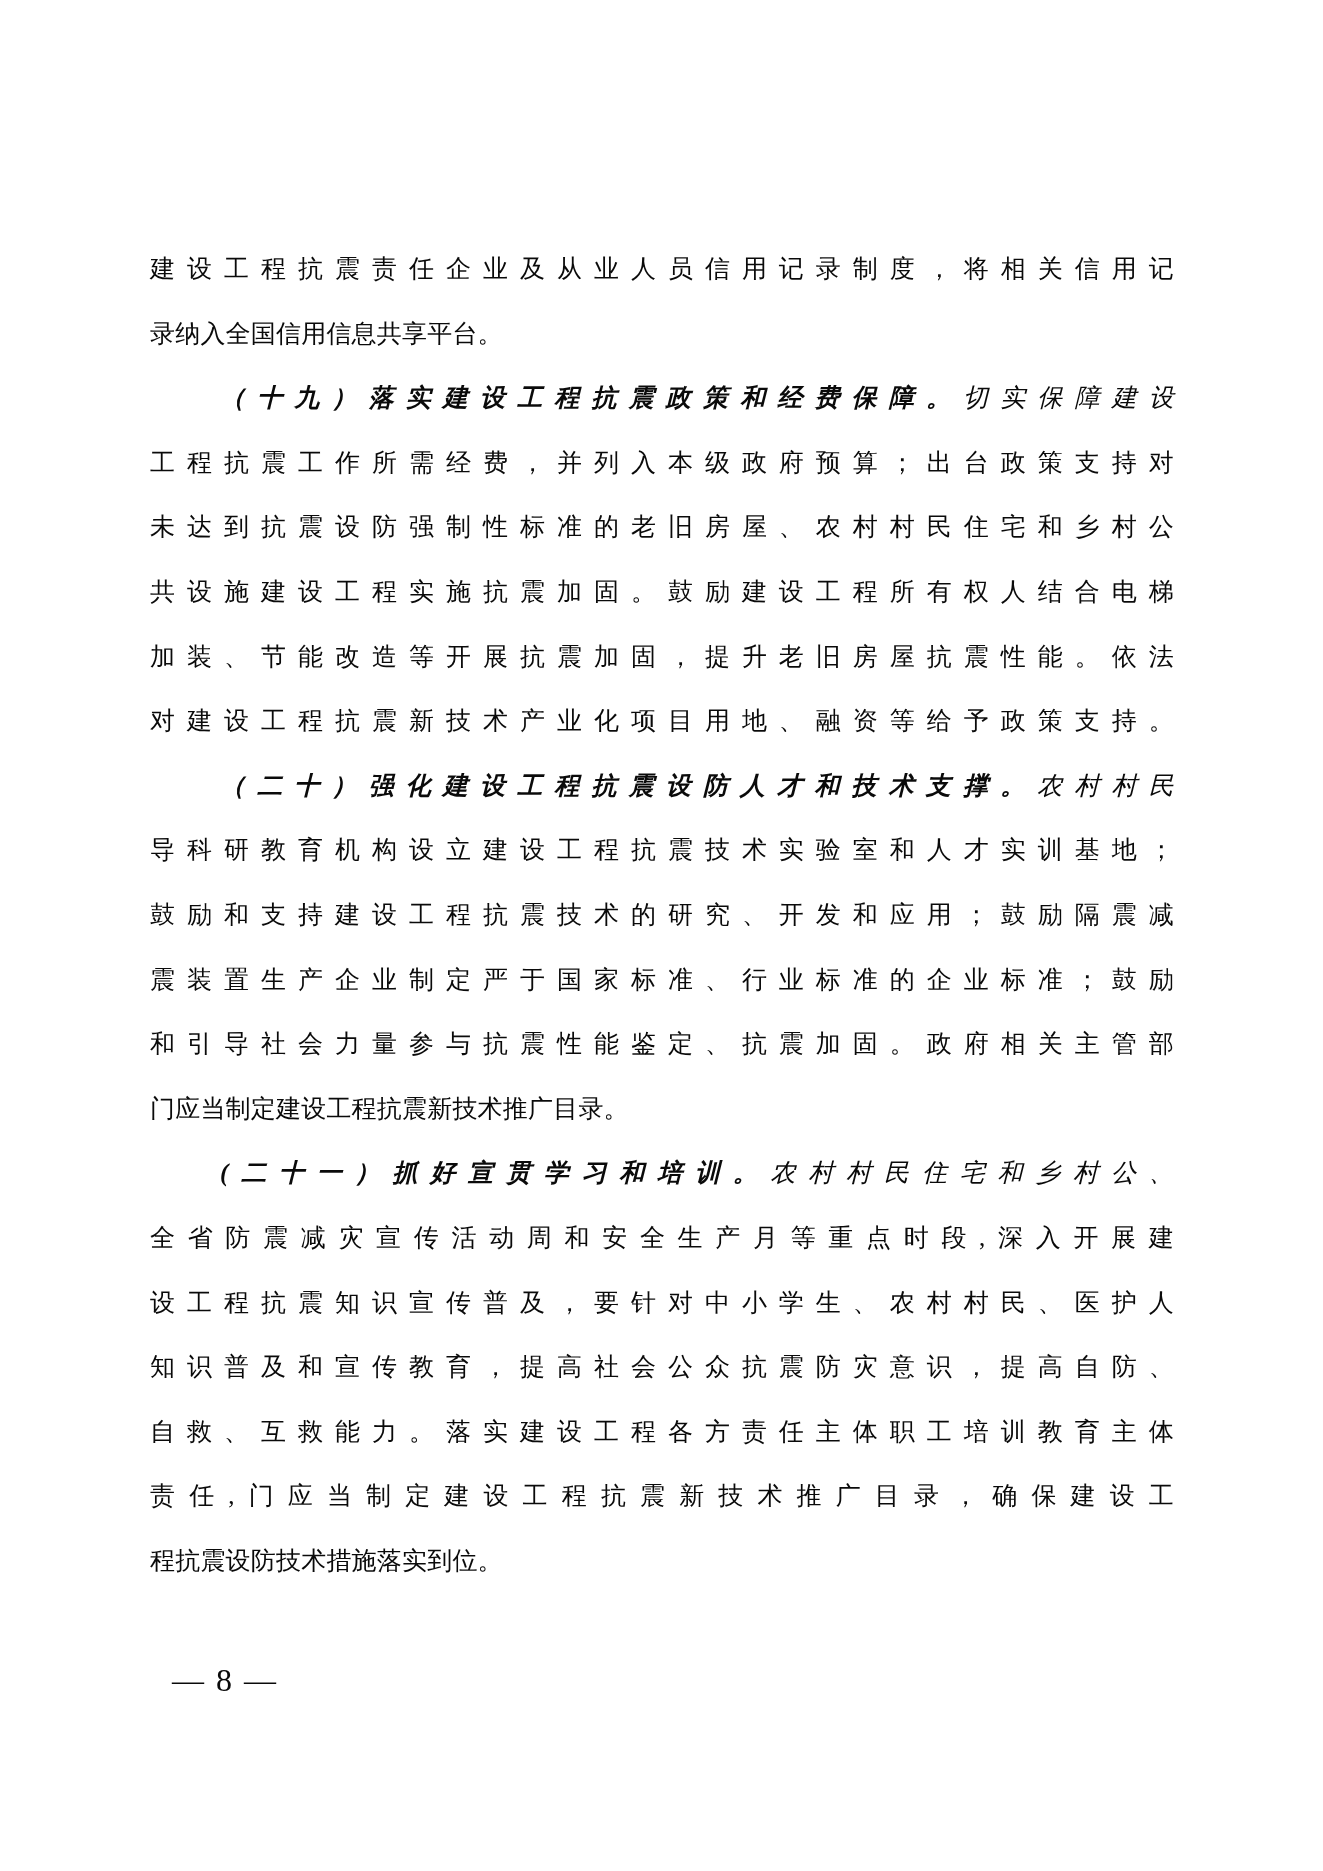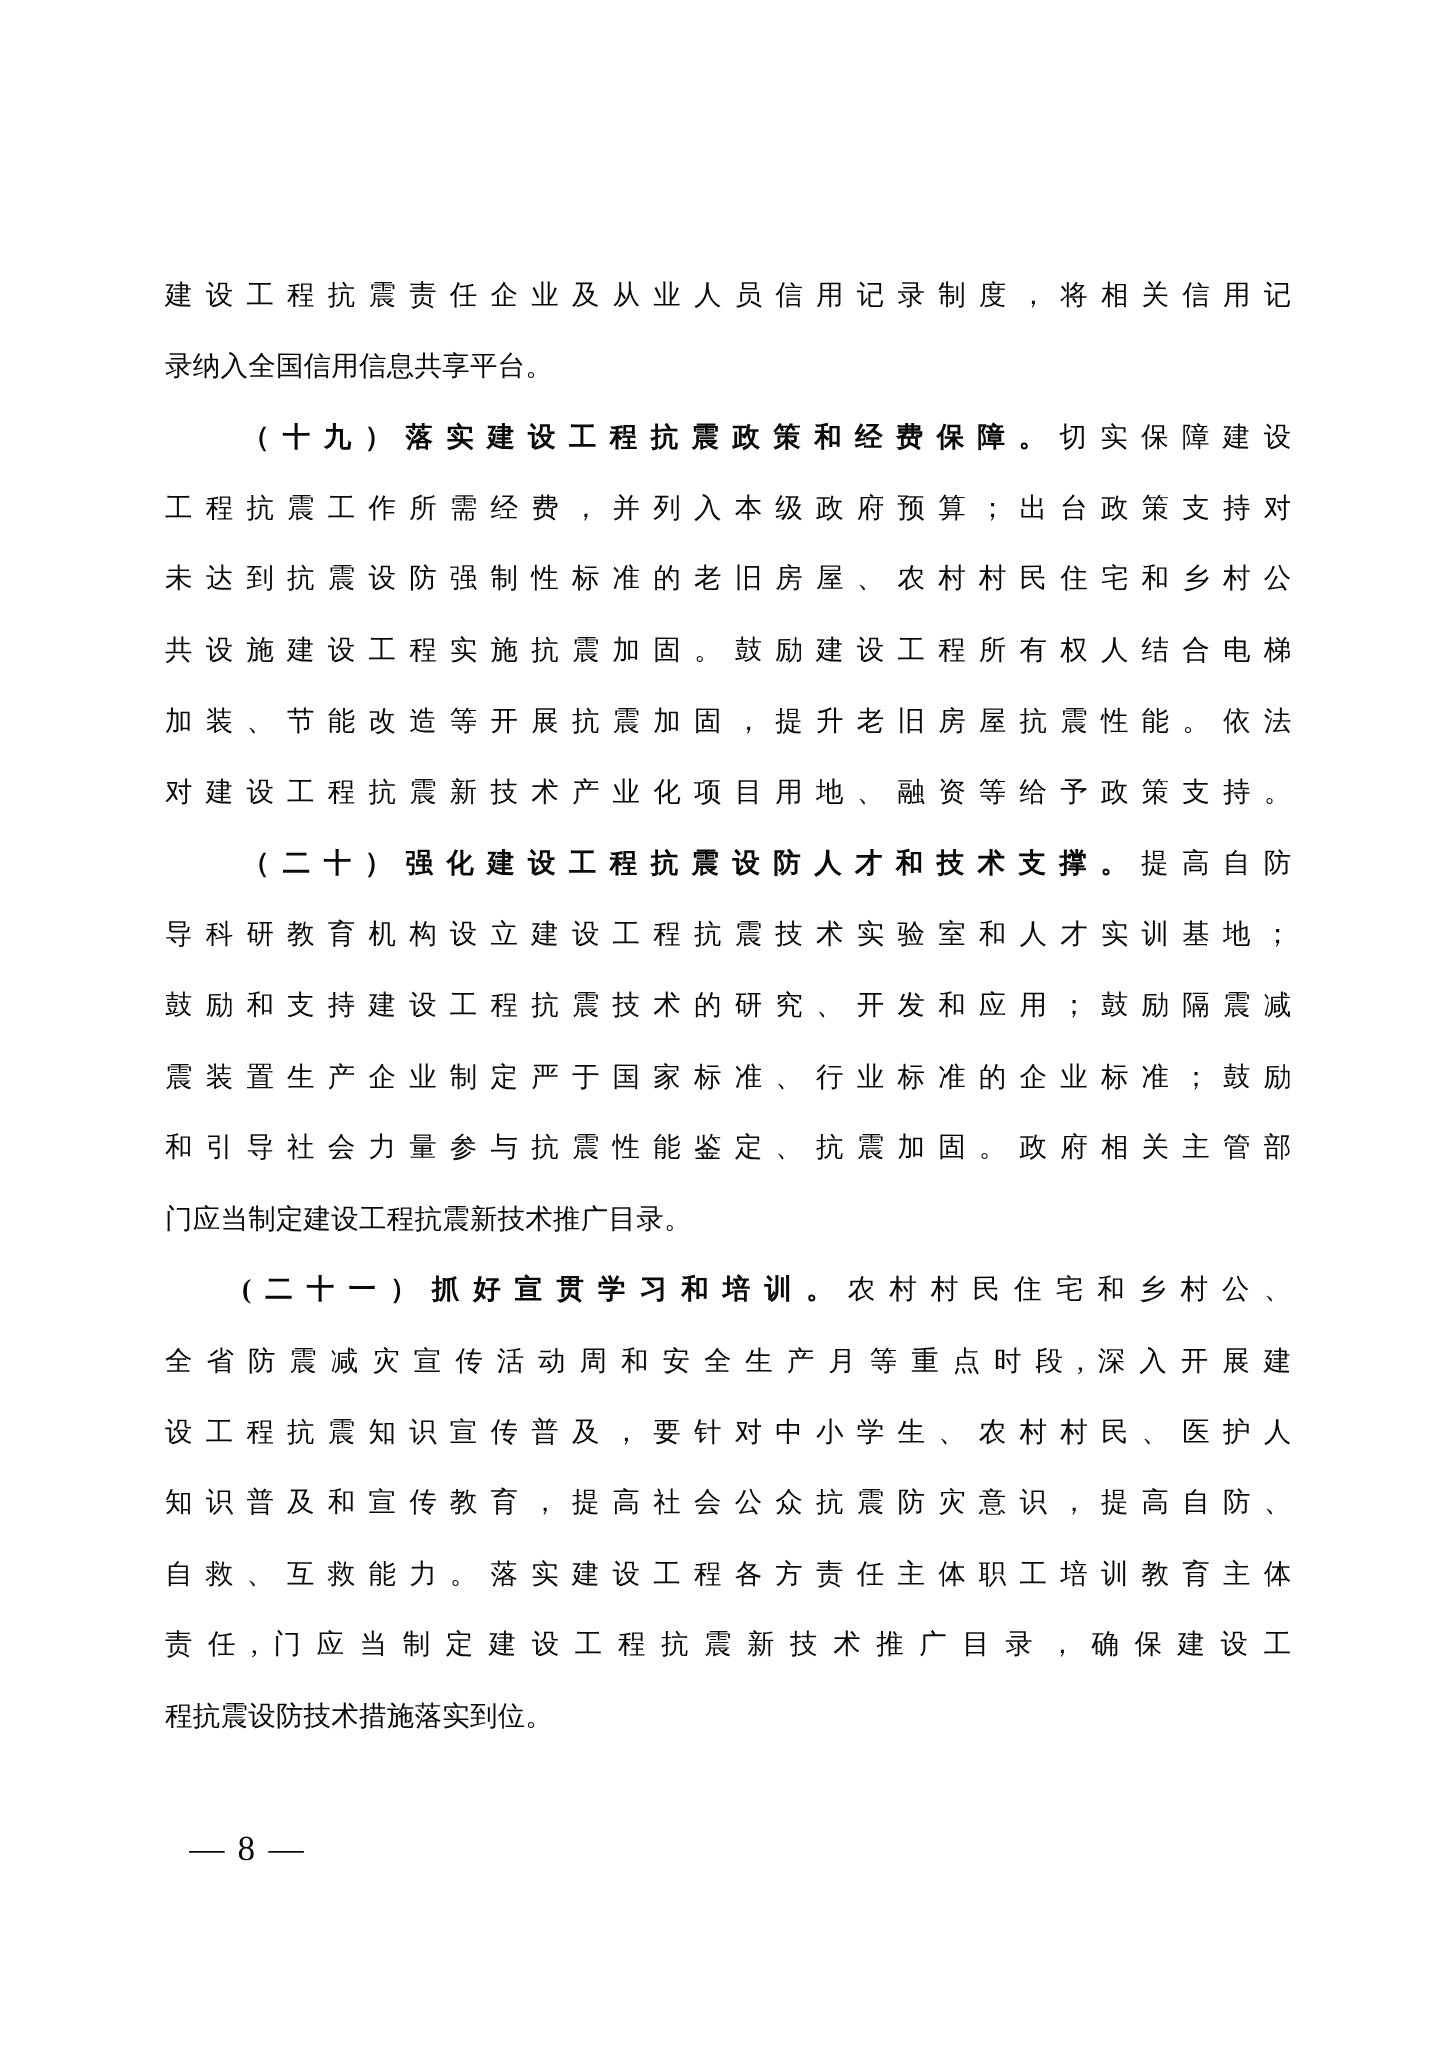--- a/index.html
+++ b/index.html
@@ -29,20 +29,21 @@
     text-align: left;
     letter-spacing: 0.2px;
   }
   .line.justify {
     text-align: justify;
     text-align-last: justify;
     text-justify: inter-character;
   }
   .line.indent {
     padding-left: 70px;
+    font-style: italic;
   }
   .seg { font-weight: normal; }
   .seg.bold { font-weight: bold; }
   .footer {
     position: absolute;
     left: 172px;
     top: 1658px;
     font-size: 32px;
     line-height: 44px;
     letter-spacing: 2px;
@@ -55,21 +56,21 @@
 <div class="page">
   <div class="text-block">
       <div class="line justify"><span class="seg">建设工程抗震责任企业及从业人员信用记录制度，将相关信用记</span></div>
       <div class="line"><span class="seg">录纳入全国信用信息共享平台。</span></div>
       <div class="line justify indent"><span class="seg bold">（十九）落实建设工程抗震政策和经费保障。</span><span class="seg">切实保障建设</span></div>
       <div class="line justify"><span class="seg">工程抗震工作所需经费，并列入本级政府预算；出台政策支持对</span></div>
       <div class="line justify"><span class="seg">未达到抗震设防强制性标准的老旧房屋、农村村民住宅和乡村公</span></div>
       <div class="line justify"><span class="seg">共设施建设工程实施抗震加固。鼓励建设工程所有权人结合电梯</span></div>
       <div class="line justify"><span class="seg">加装、节能改造等开展抗震加固，提升老旧房屋抗震性能。依法</span></div>
       <div class="line justify"><span class="seg">对建设工程抗震新技术产业化项目用地、融资等给予政策支持。</span></div>
-      <div class="line justify indent"><span class="seg bold">（二十）强化建设工程抗震设防人才和技术支撑。</span><span class="seg">提高自防</span></div>
+      <div class="line justify indent"><span class="seg bold">（二十）强化建设工程抗震设防人才和技术支撑。</span><span class="seg">农村村民</span></div>
       <div class="line justify"><span class="seg">导科研教育机构设立建设工程抗震技术实验室和人才实训基地；</span></div>
       <div class="line justify"><span class="seg">鼓励和支持建设工程抗震技术的研究、开发和应用；鼓励隔震减</span></div>
       <div class="line justify"><span class="seg">震装置生产企业制定严于国家标准、行业标准的企业标准；鼓励</span></div>
       <div class="line justify"><span class="seg">和引导社会力量参与抗震性能鉴定、抗震加固。政府相关主管部</span></div>
       <div class="line"><span class="seg">门应当制定建设工程抗震新技术推广目录。</span></div>
       <div class="line justify indent"><span class="seg bold">(二十一）抓好宣贯学习和培训。</span><span class="seg">农村村民住宅和乡村公、</span></div>
       <div class="line justify"><span class="seg">全省防震减灾宣传活动周和安全生产月等重点时段,深入开展建</span></div>
       <div class="line justify"><span class="seg">设工程抗震知识宣传普及，要针对中小学生、农村村民、医护人</span></div>
       <div class="line justify"><span class="seg">知识普及和宣传教育，提高社会公众抗震防灾意识，提高自防、</span></div>
       <div class="line justify"><span class="seg">自救、互救能力。落实建设工程各方责任主体职工培训教育主体</span></div>

